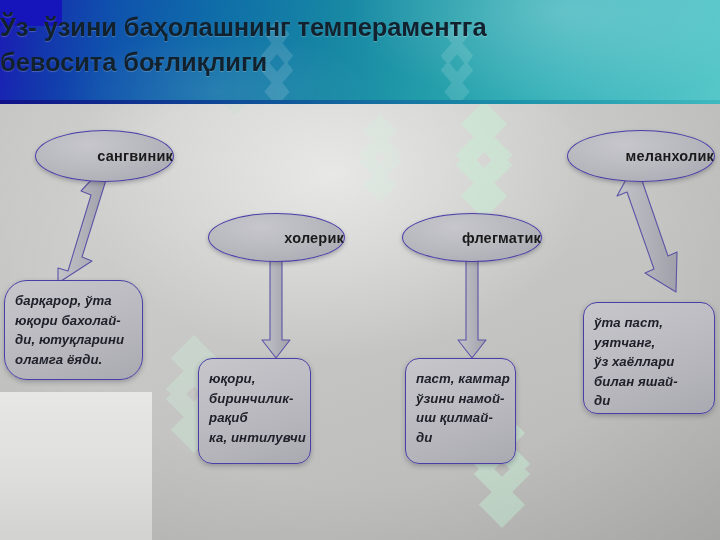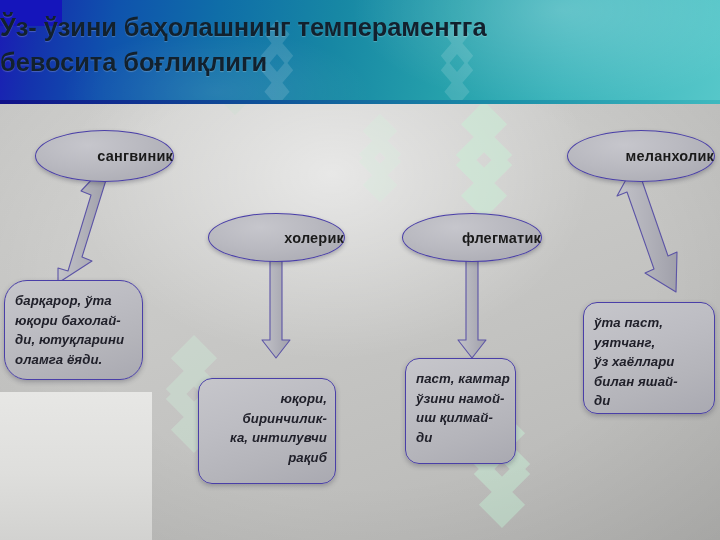--- a/index.html
+++ b/index.html
@@ -151,21 +151,21 @@
     font-size: 13.2px;
     font-style: italic;
     font-weight: bold;
     line-height: 19.5px;
     padding: 10px 8px 6px 10px;
     letter-spacing: 0.1px;
   }
   .tbox .line { display: block; white-space: nowrap; }
 
   #box-sangvinik { left: 4px;   top: 280px; width: 139px; height: 100px; border-radius: 23px; }
-  #box-kholerik  { left: 198px; top: 378px; width: 138px; height: 106px; text-align: right; }
+  #box-kholerik  { left: 198px; top: 358px; width: 113px; height: 106px; }
   #box-flegmatik { left: 405px; top: 358px; width: 111px; height: 106px; }
   #box-melankholik { left: 583px; top: 302px; width: 132px; height: 112px; }
 
   #ell-sangvinik  { left: 35px;  top: 130px; width: 137px; height: 50px; }
   #ell-kholerik   { left: 208px; top: 213px; width: 135px; height: 47px; }
   #ell-flegmatik  { left: 402px; top: 213px; width: 138px; height: 47px; }
   #ell-melankholik{ left: 567px; top: 130px; width: 146px; height: 50px; }
 </style>
 </head>
 <body>
@@ -329,22 +329,22 @@
   <div class="tbox" id="box-sangvinik">
     <span class="line">барқарор, ўта</span>
     <span class="line">юқори бахолай-</span>
     <span class="line">ди, ютуқларини</span>
     <span class="line">оламга ёяди.</span>
   </div>
 
   <div class="tbox" id="box-kholerik">
     <span class="line">юқори,</span>
     <span class="line">биринчилик-</span>
+    <span class="line">рақиб</span>
     <span class="line">ка, интилувчи</span>
-    <span class="line">рақиб</span>
   </div>
 
   <div class="tbox" id="box-flegmatik">
     <span class="line">паст, камтар</span>
     <span class="line">ўзини намой-</span>
     <span class="line">иш қилмай-</span>
     <span class="line">ди</span>
   </div>
 
   <div class="tbox" id="box-melankholik">

